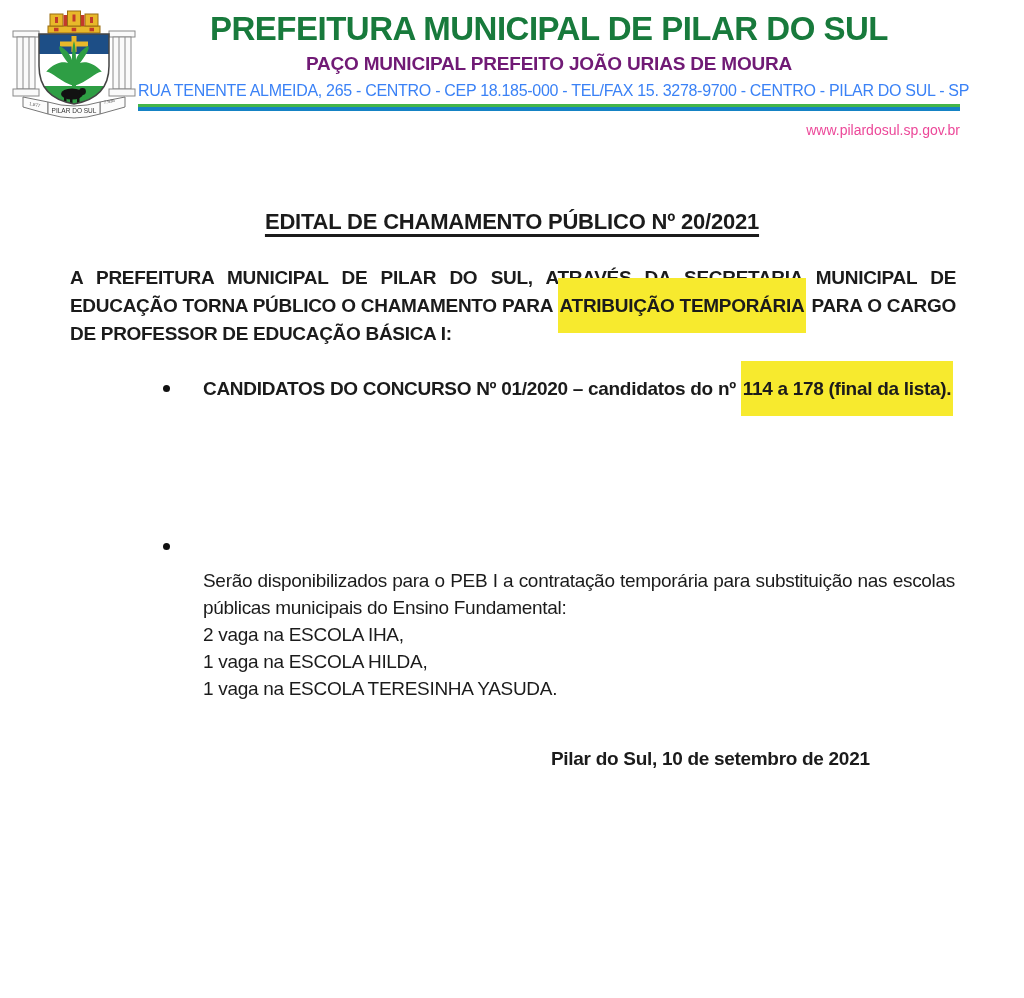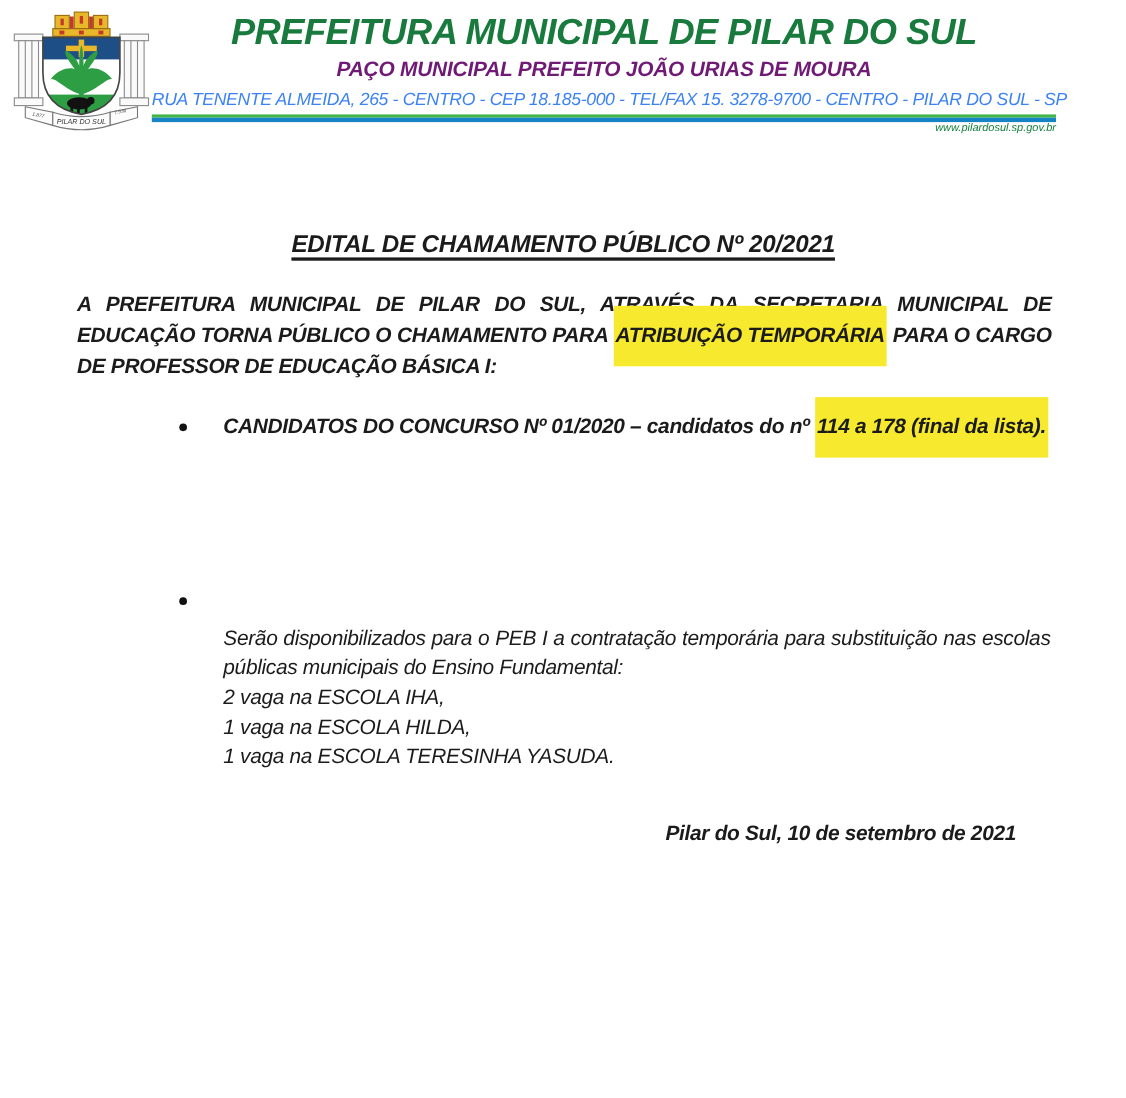--- a/index.html
+++ b/index.html
@@ -1,30 +1,30 @@
 <!DOCTYPE html>
 <html><head>
 <meta charset="utf-8">
 <style>
   html,body{margin:0;padding:0;background:#fff;}
   .page{
     position:relative;width:1024px;height:814px;background:#ffffff;
-    font-family:"Liberation Sans",sans-serif;color:#1b1b1b;overflow:hidden;font-style:italic;
+    font-family:"Liberation Sans",sans-serif;color:#1b1b1b;overflow:hidden;
   }
   
   .letterhead{position:absolute;left:8px;top:4px;width:1008px;}
   .crest{position:absolute;left:0;top:0;width:132px;height:115px;}
   .hdr-text{position:absolute;left:130px;top:6px;width:822px;text-align:center;}
   .org{font-size:33px;font-weight:bold;letter-spacing:-0.5px;color:#187a3c;white-space:nowrap;}
   .hall{font-size:19px;font-weight:bold;letter-spacing:-0.2px;color:#701a75;margin-top:5px;white-space:nowrap;}
   .addr{font-size:16px;letter-spacing:-0.3px;color:#3b82f6;margin-top:7px;white-space:nowrap;}
   .rule{margin-top:4px;}
   .rule .rg{height:3px;background:#44b649;}
   .rule .rb{height:4px;background:#1583c4;}
-  .web{font-size:10px;color:#15803d;text-align:right;margin-top:0;}
+  .web{font-size:14px;color:#ec4899;text-align:right;margin-top:11px;}
   
   .doc-title{position:absolute;left:0;top:209px;width:1024px;text-align:center;}
   .doc-title span{
     font-size:22px;font-weight:bold;letter-spacing:-0.2px;
     text-decoration:underline;text-decoration-thickness:2.5px;text-underline-offset:5px;
   }
   .para-intro{
     position:absolute;left:70px;top:264px;width:886px;
     font-size:19px;font-weight:bold;letter-spacing:-0.3px;line-height:28px;text-align:justify;
   }
@@ -34,21 +34,21 @@
   .bullet-dot{flex:0 0 auto;width:7px;height:7px;border-radius:50%;background:#111;margin-top:8px;margin-right:33px;}
   .bullet-candidates .bullet-text{font-size:19px;font-weight:bold;letter-spacing:-0.3px;line-height:24px;}
   .para-session{
     position:absolute;left:70px;top:429px;width:888px;
     font-size:19px;letter-spacing:-0.3px;line-height:27.5px;text-align:justify;
     text-decoration:underline;text-decoration-thickness:1.8px;text-underline-offset:4px;
   }
   .bullet-vacancies{left:163px;top:535px;width:792px;}
   .bullet-vacancies .bullet-text{font-size:19px;letter-spacing:-0.3px;line-height:27px;margin-top:32px;}
   .vac-lead{text-align:justify;}
-  .date-line{position:absolute;left:605px;top:748px;font-size:19px;font-weight:bold;letter-spacing:-0.3px;white-space:nowrap;}
+  .date-line{position:absolute;left:551px;top:748px;font-size:19px;font-weight:bold;letter-spacing:-0.3px;white-space:nowrap;}
   
   .sig-svg{position:absolute;left:650px;top:818px;}
   .stamp{
     position:absolute;left:620px;top:883px;width:234px;text-align:center;
     color:#5f5f5f;transform:rotate(-3.5deg);line-height:18px;
   }
   .stamp .s1{font-size:13px;letter-spacing:0.3px;white-space:nowrap;}
   .stamp .s2{font-size:14px;font-weight:bold;letter-spacing:0.2px;white-space:nowrap;}
   .stamp .s3{font-size:15px;letter-spacing:1px;white-space:nowrap;}
   .stamp .s4{font-size:14.5px;letter-spacing:0.5px;white-space:nowrap;}

